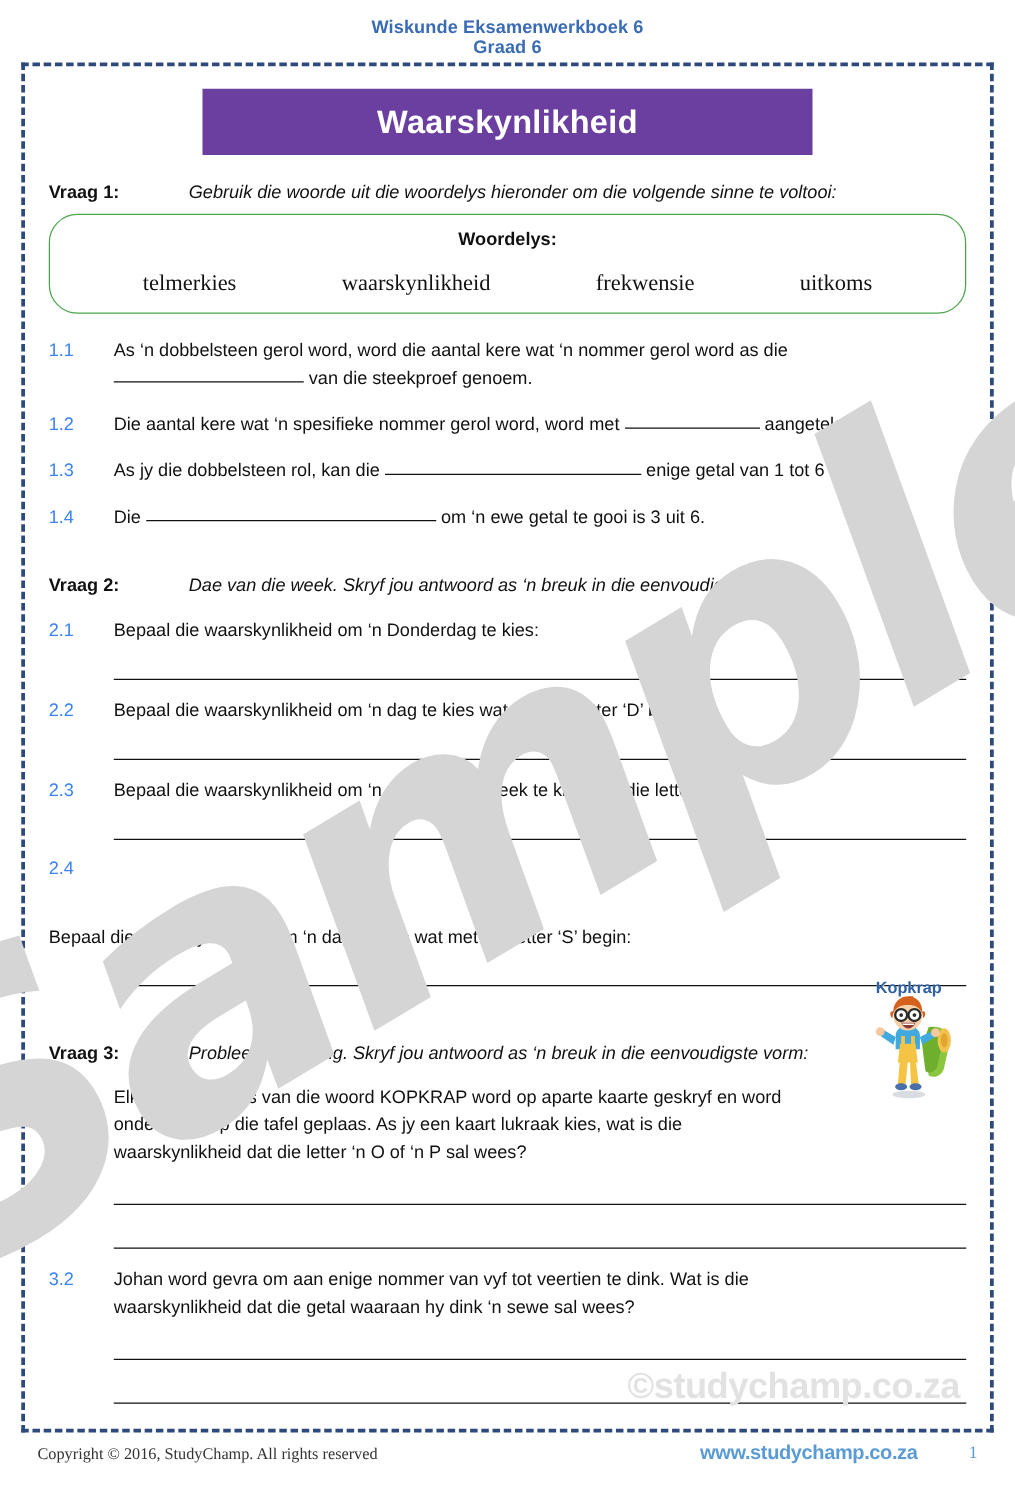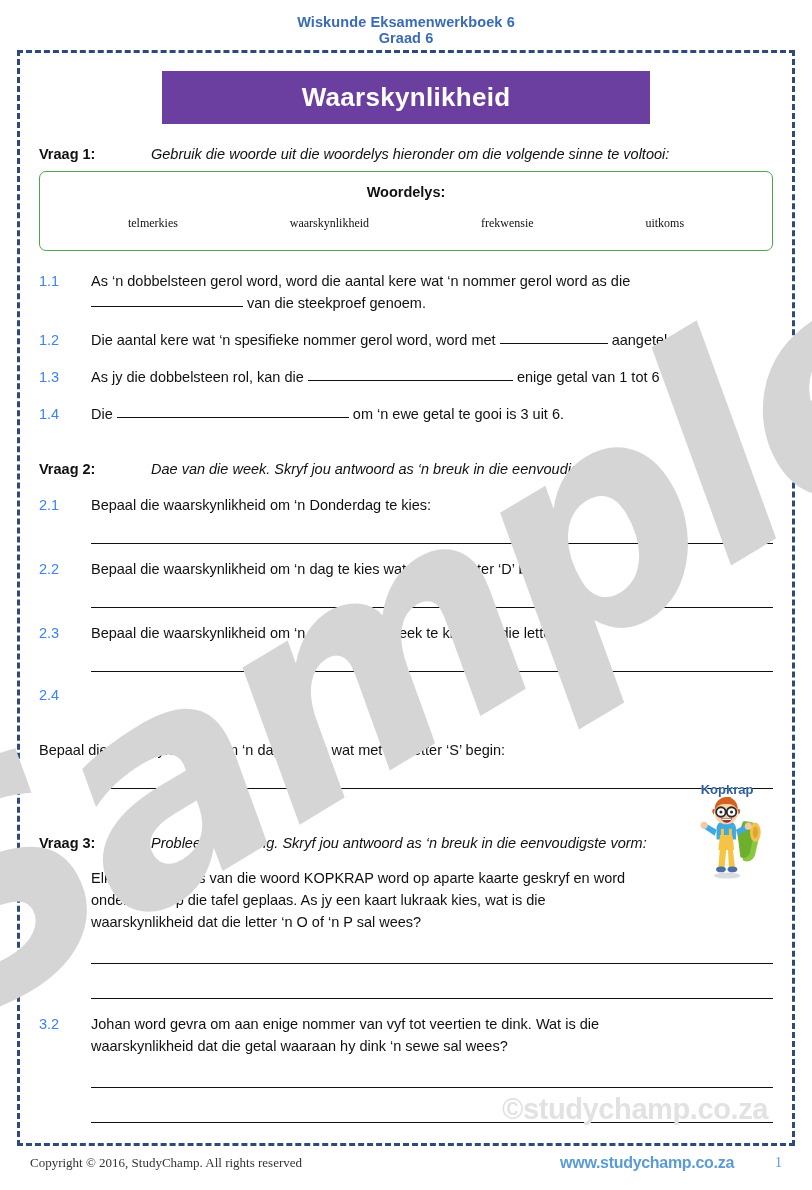--- a/index.html
+++ b/index.html
@@ -71,39 +71,39 @@
   }
   .q-head .q-instr {
     font-size: 14.5px; font-style: italic;
     color: #111; white-space: nowrap;
   }
 
   
   .wordbox {
     margin-top: 9px;
     border: 1.6px solid #4CA64C;
-    border-radius: 7px;
+    border-radius: 23px;
     padding: 12px 18px 16px 18px;
     height: 80px;
   }
   .wordbox .wordbox-title {
     text-align: center;
     font-size: 14.5px; font-weight: bold;
     color: #111;
     margin-bottom: 16px;
   }
   .wordbox .word-row {
     display: flex;
     justify-content: space-around;
     align-items: baseline;
     padding: 0 14px;
   }
   .wordbox .word-item {
     font-family: "Liberation Serif", serif;
-    font-size: 12px;
+    font-size: 18px;
     color: #111;
     white-space: nowrap;
   }
 
   
   .item {
     display: flex;
     margin-top: 15px;
     align-items: baseline;
   }

